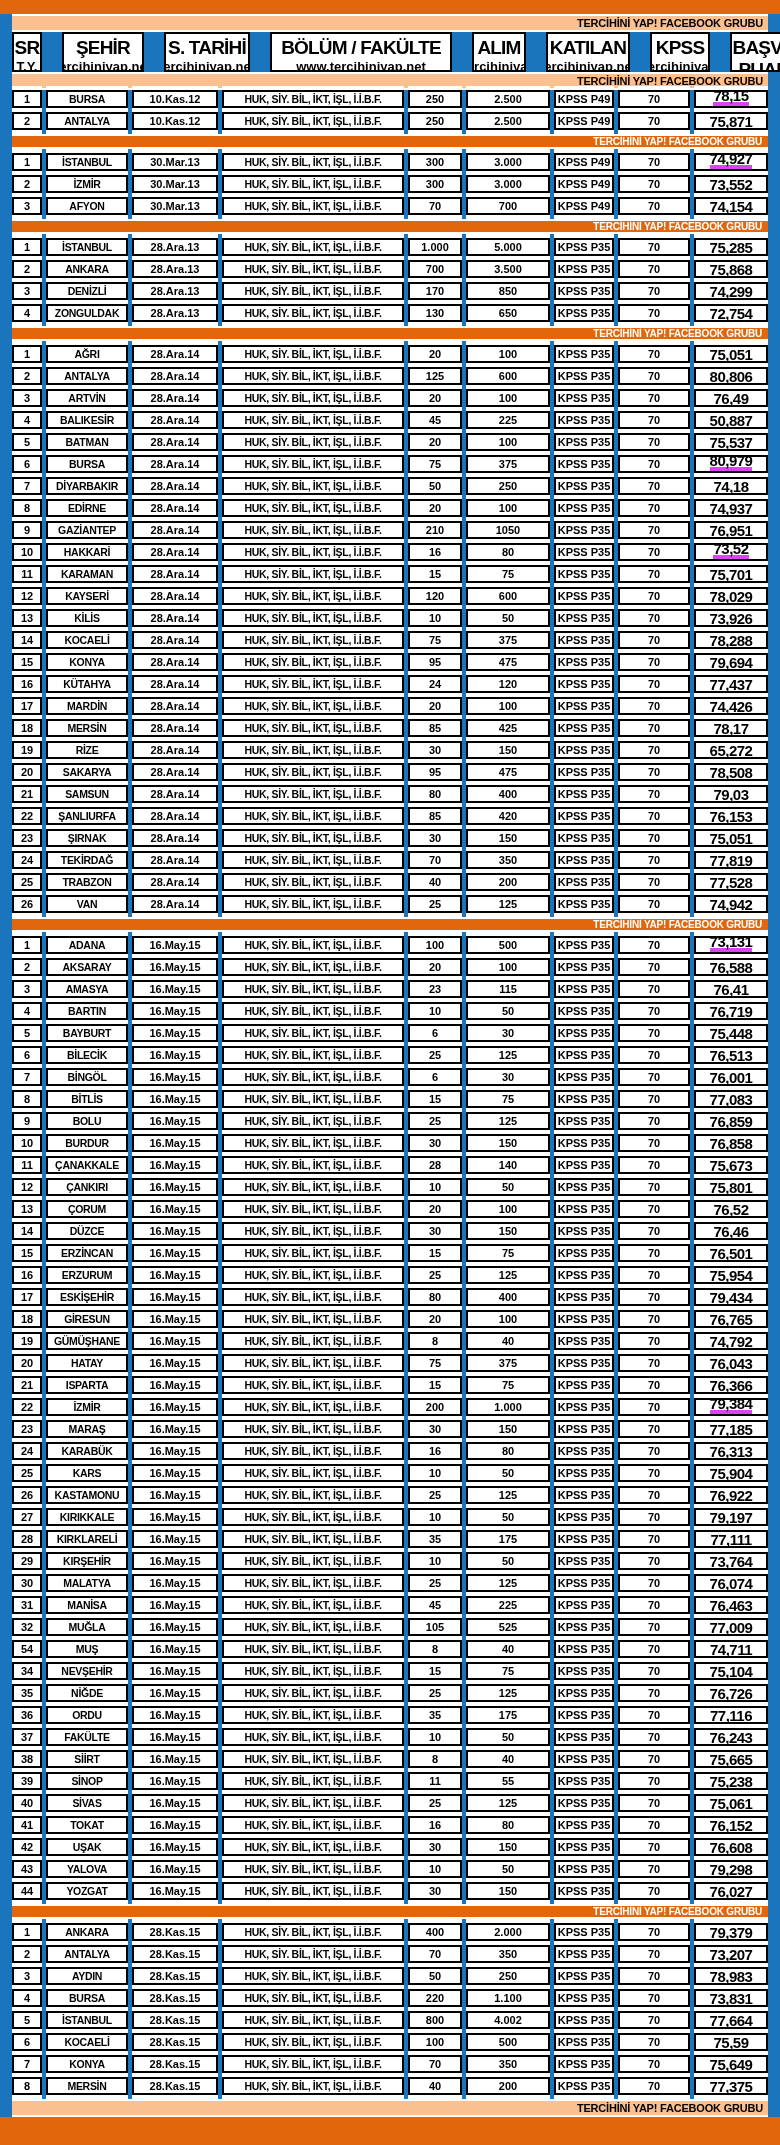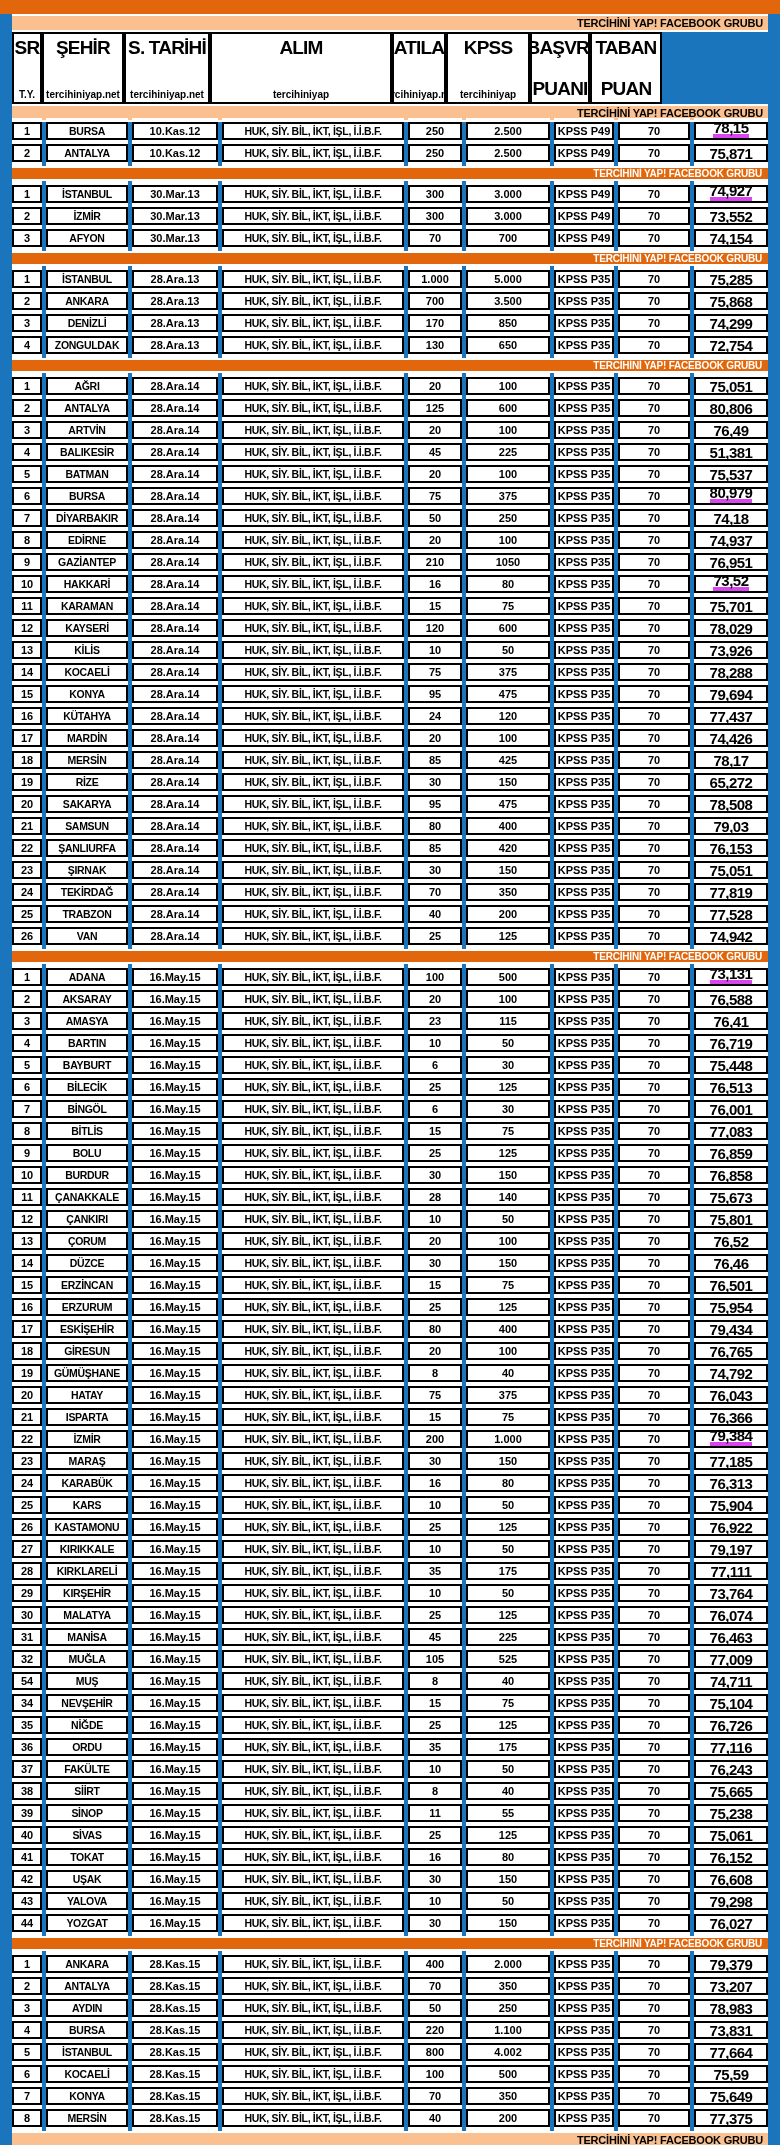--- a/index.html
+++ b/index.html
@@ -17,29 +17,29 @@
   .banner{
     height:14px;line-height:14px;background:var(--peach);
     border-top:2px solid #fff;border-bottom:2px solid #fff;
     text-align:right;font-weight:bold;font-size:11px;color:#000;
     padding-right:5px;letter-spacing:-0.2px;
   }
   .inner{padding:0 12px;background:var(--blue);}
   .header-row{
     display:grid;
     grid-template-columns:30px 82px 86px 182px 54px 84px 60px 72px 74px;
-    column-gap:0;height:72px;
+    column-gap:20px;height:40px;
   }
   .hcell{
     background:var(--cellbg);border:2px solid var(--black);box-sizing:border-box;
     display:flex;flex-direction:column;justify-content:space-between;align-items:center;
     padding:3px 0 2px 0;overflow:hidden;
   }
   .htitle{font-size:19px;font-weight:bold;letter-spacing:-0.8px;white-space:nowrap;}
-  .hsub{font-size:10px;font-weight:bold;white-space:nowrap;}
+  .hsub{font-size:13px;font-weight:bold;white-space:nowrap;}
   .hcell.bigsub .hsub{font-size:19px;letter-spacing:-0.8px;}
   .tbody{display:flex;flex-direction:column;}
   .row{
     display:grid;
     grid-template-columns:30px 82px 86px 182px 54px 84px 60px 72px 74px;
     column-gap:4px;margin-bottom:4px;
   }
   .cell{
     background:var(--cellbg);border:2px solid var(--black);box-sizing:border-box;
     height:18px;display:flex;align-items:center;justify-content:center;
@@ -71,20 +71,24 @@
         </div>
         <div class="hcell">
           <div class="htitle">ŞEHİR</div>
           <div class="hsub">tercihiniyap.net</div>
         </div>
         <div class="hcell">
           <div class="htitle">S. TARİHİ</div>
           <div class="hsub">tercihiniyap.net</div>
         </div>
         <div class="hcell">
+          <div class="htitle">BÖLÜM / FAKÜLTE</div>
+          <div class="hsub">www.tercihiniyap.net</div>
+        </div>
+        <div class="hcell">
           <div class="htitle">ALIM</div>
           <div class="hsub">tercihiniyap</div>
         </div>
         <div class="hcell">
           <div class="htitle">KATILAN</div>
           <div class="hsub">tercihiniyap.net</div>
         </div>
         <div class="hcell">
           <div class="htitle">KPSS</div>
           <div class="hsub">tercihiniyap</div>
@@ -241,21 +245,21 @@
         </div>
         <div class="row">
           <div class="cell sr">4</div>
           <div class="cell city">BALIKESİR</div>
           <div class="cell date">28.Ara.14</div>
           <div class="cell dept">HUK, SİY. BİL, İKT, İŞL, İ.İ.B.F.</div>
           <div class="cell alim">45</div>
           <div class="cell katilan">225</div>
           <div class="cell kpss">KPSS P35</div>
           <div class="cell basvr">70</div>
-          <div class="cell taban">51,381</div>
+          <div class="cell taban">50,887</div>
         </div>
         <div class="row">
           <div class="cell sr">5</div>
           <div class="cell city">BATMAN</div>
           <div class="cell date">28.Ara.14</div>
           <div class="cell dept">HUK, SİY. BİL, İKT, İŞL, İ.İ.B.F.</div>
           <div class="cell alim">20</div>
           <div class="cell katilan">100</div>
           <div class="cell kpss">KPSS P35</div>
           <div class="cell basvr">70</div>

